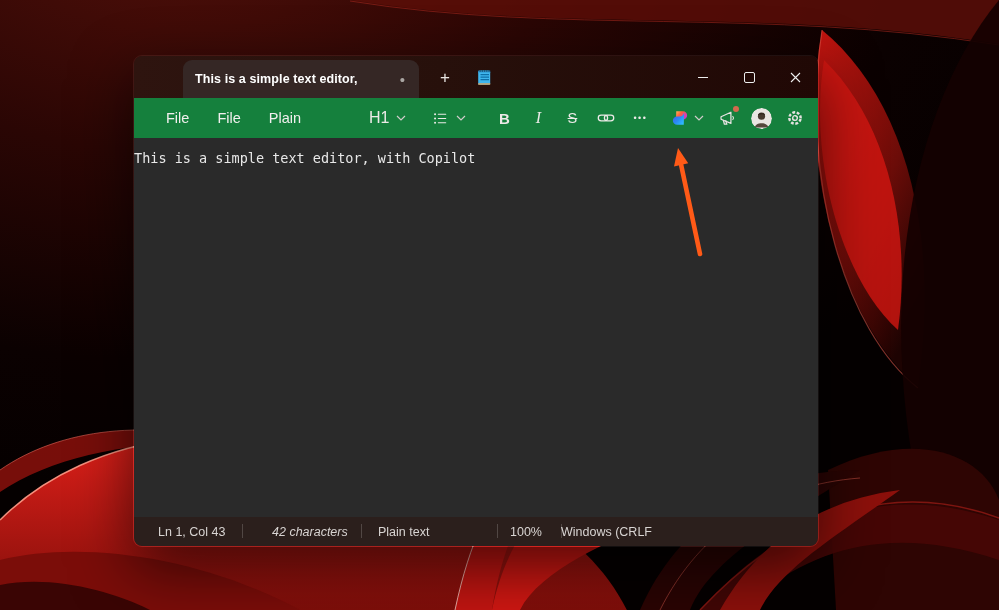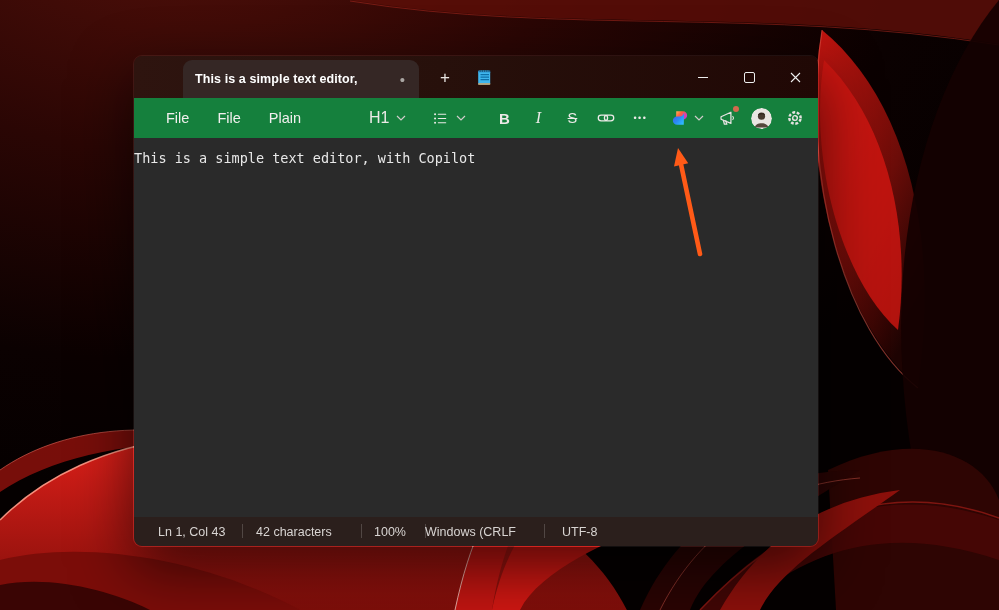--- a/index.html
+++ b/index.html
@@ -87,21 +87,21 @@
     height:29px;flex:0 0 29px;background:#2b1f1c;
     display:flex;align-items:stretch;font-size:12.5px;color:#d8d4d2;
   }
   .sb-seg{display:flex;align-items:center;position:relative;box-sizing:border-box;
     white-space:nowrap;overflow:hidden;text-align:right;}
   .sb-seg.divided::before{
     content:"";position:absolute;left:0;top:7px;width:1px;height:14px;
     background:rgba(255,255,255,.18);
   }
   .sb-1{width:108px;padding-left:24px;}
-  .sb-2{width:119px;padding-left:14px;}
+  .sb-2{width:119px;padding-left:30px;font-style:italic;}
   .sb-3{width:136px;padding-left:17px;}
   .sb-4{width:64px;padding-left:13px;}
   .sb-5{width:119px;padding-left:0;}
   .sb-6{flex:1;padding-left:18px;}
 
   
   .arrow-svg{position:absolute;left:650px;top:128px;z-index:20;pointer-events:none;}
 </style>
 </head>
 <body>
@@ -287,22 +287,22 @@
     </div>
   </div>
 
   <div class="editor">
     <div class="editor-line">This is a simple text editor, with Copilot</div>
   </div>
 
   <div class="statusbar">
     <div class="sb-seg sb-1">Ln 1, Col 43</div>
     <div class="sb-seg sb-2 divided">42 characters</div>
+    <div class="sb-seg sb-3 divided">Plain text</div>
     <div class="sb-seg sb-4 divided">100%</div>
     <div class="sb-seg sb-5 divided">Windows (CRLF</div>
-    <div class="sb-seg sb-6 divided">UTF-8</div>
   </div>
 </div>
 
 <svg class="arrow-svg" width="80" height="140" viewBox="0 0 80 140">
   <line x1="50" y1="126" x2="31.1" y2="36.7" stroke="#ff5a17" stroke-width="4.6" stroke-linecap="round"></line>
   <polygon points="28,20 38.2,35.2 24,38.4" fill="#ff5a17"></polygon>
 </svg>
 
 </body></html>

